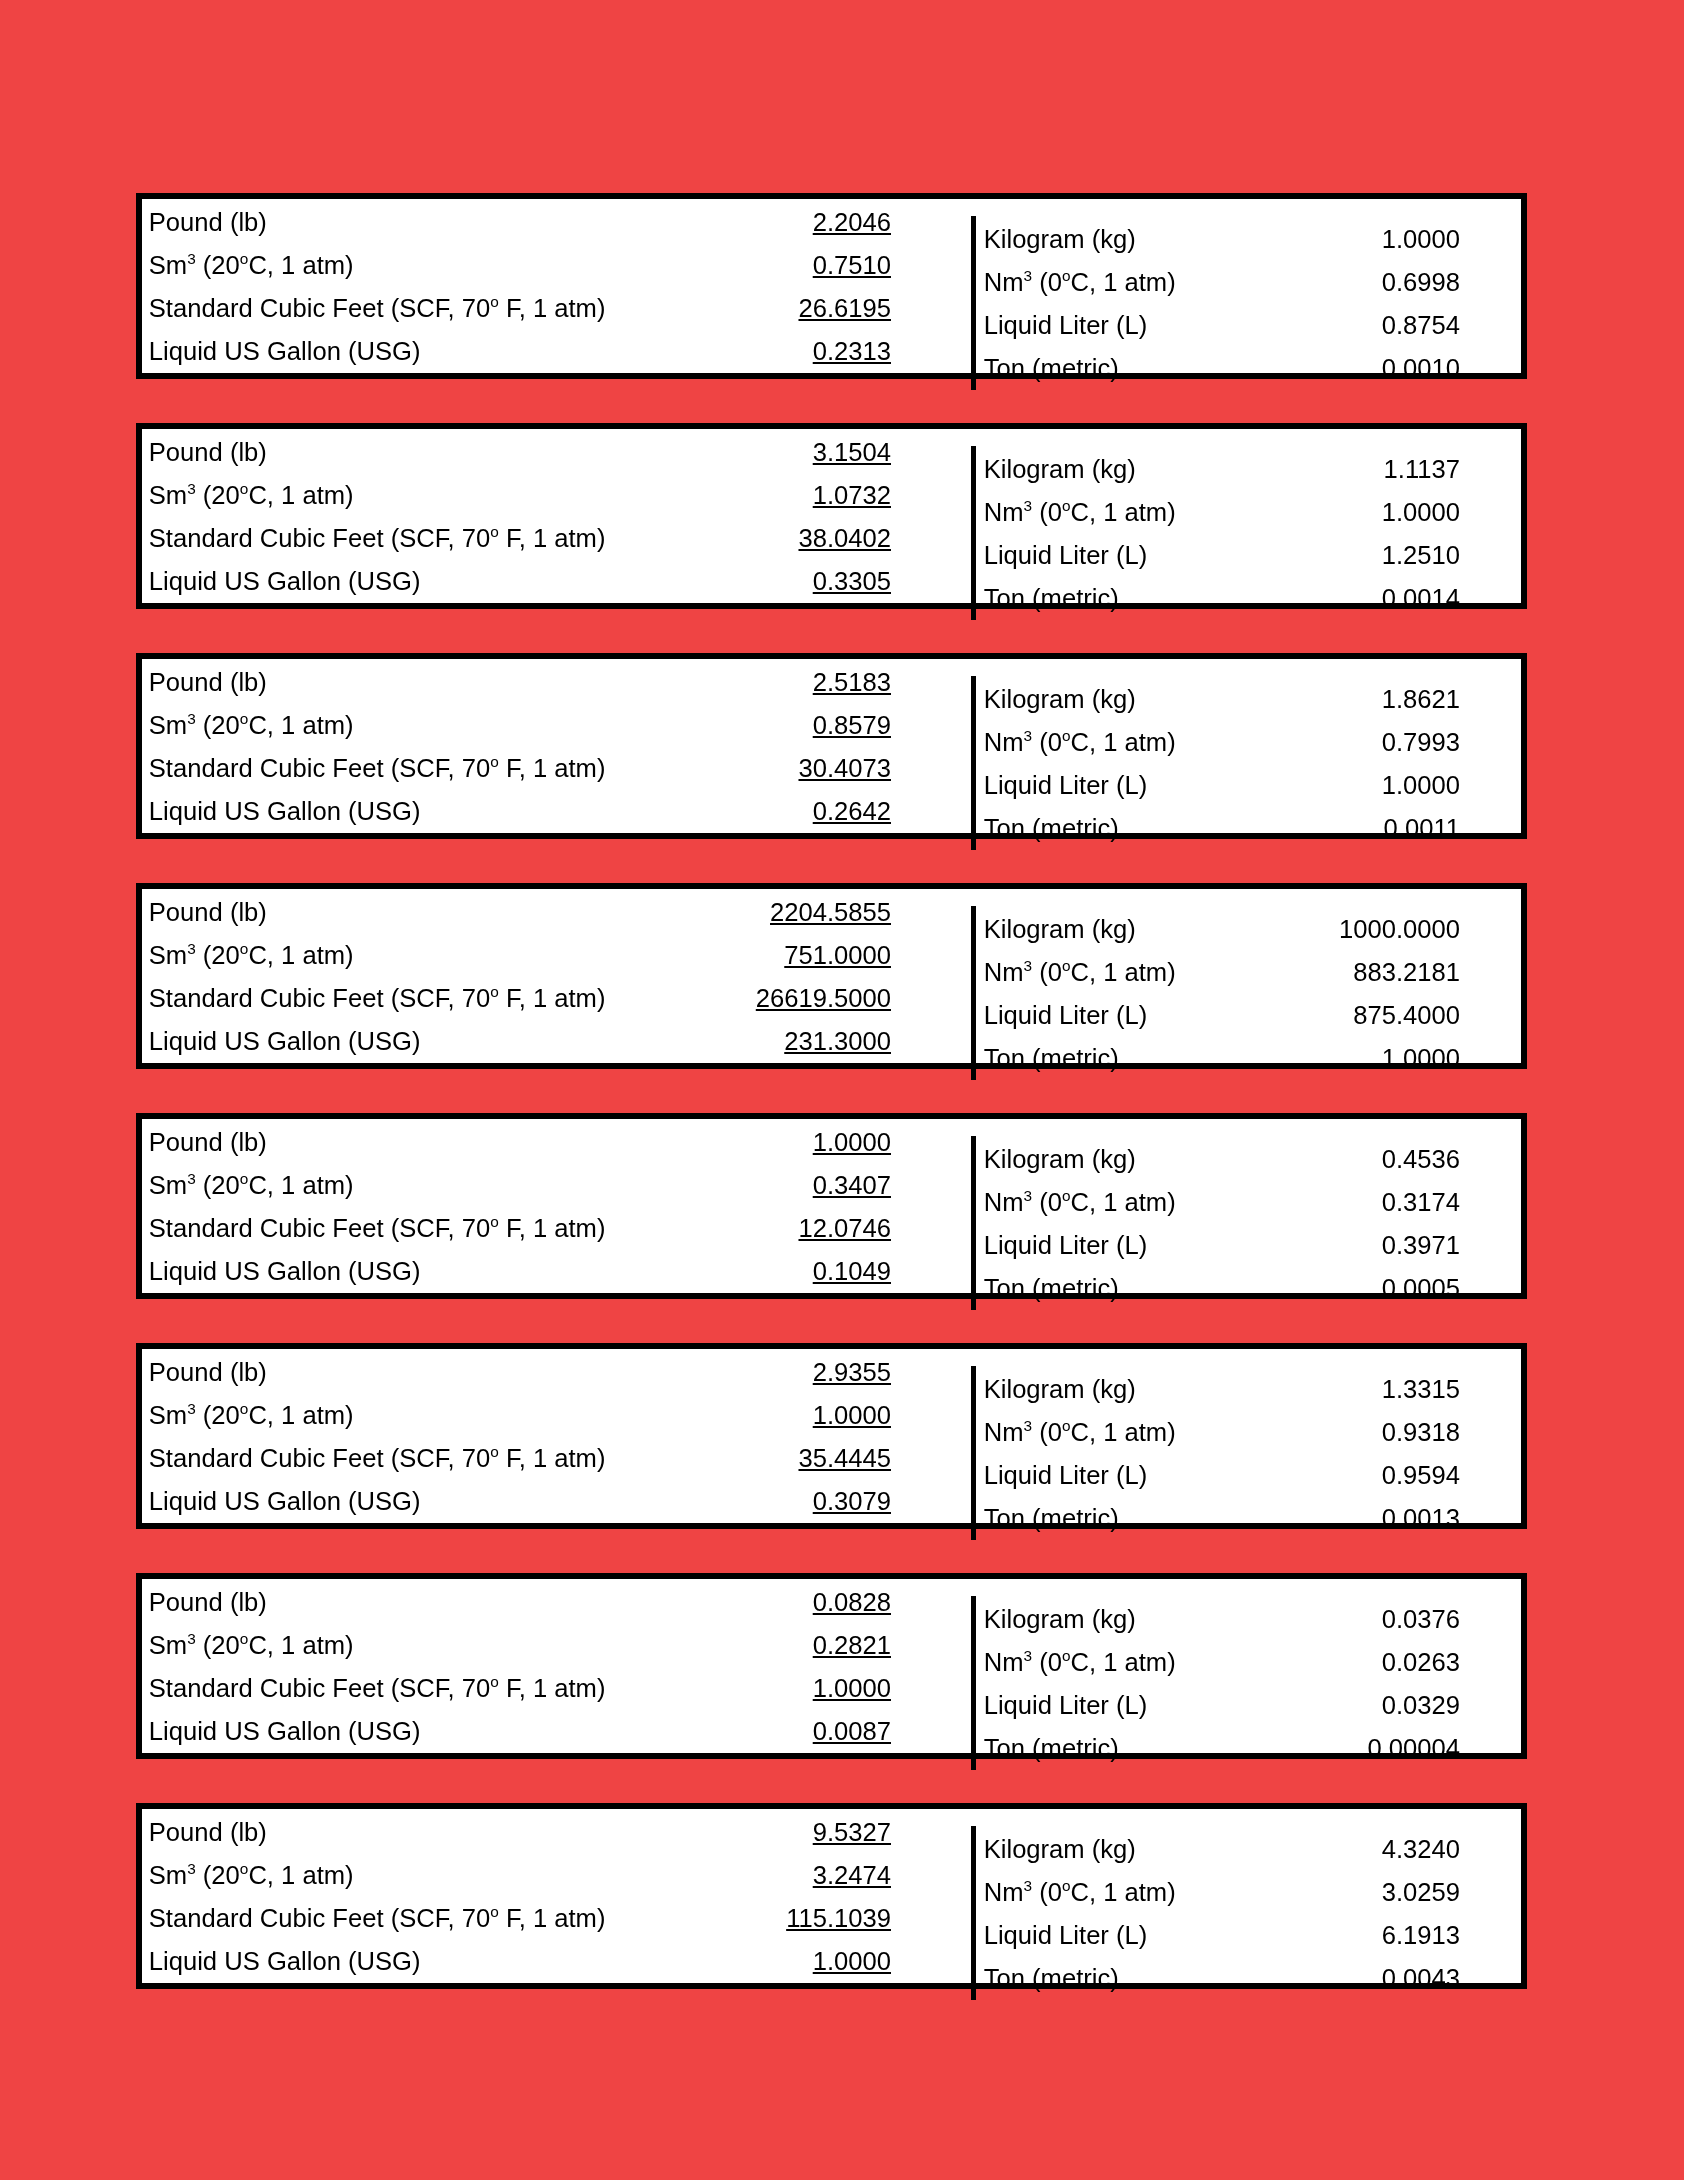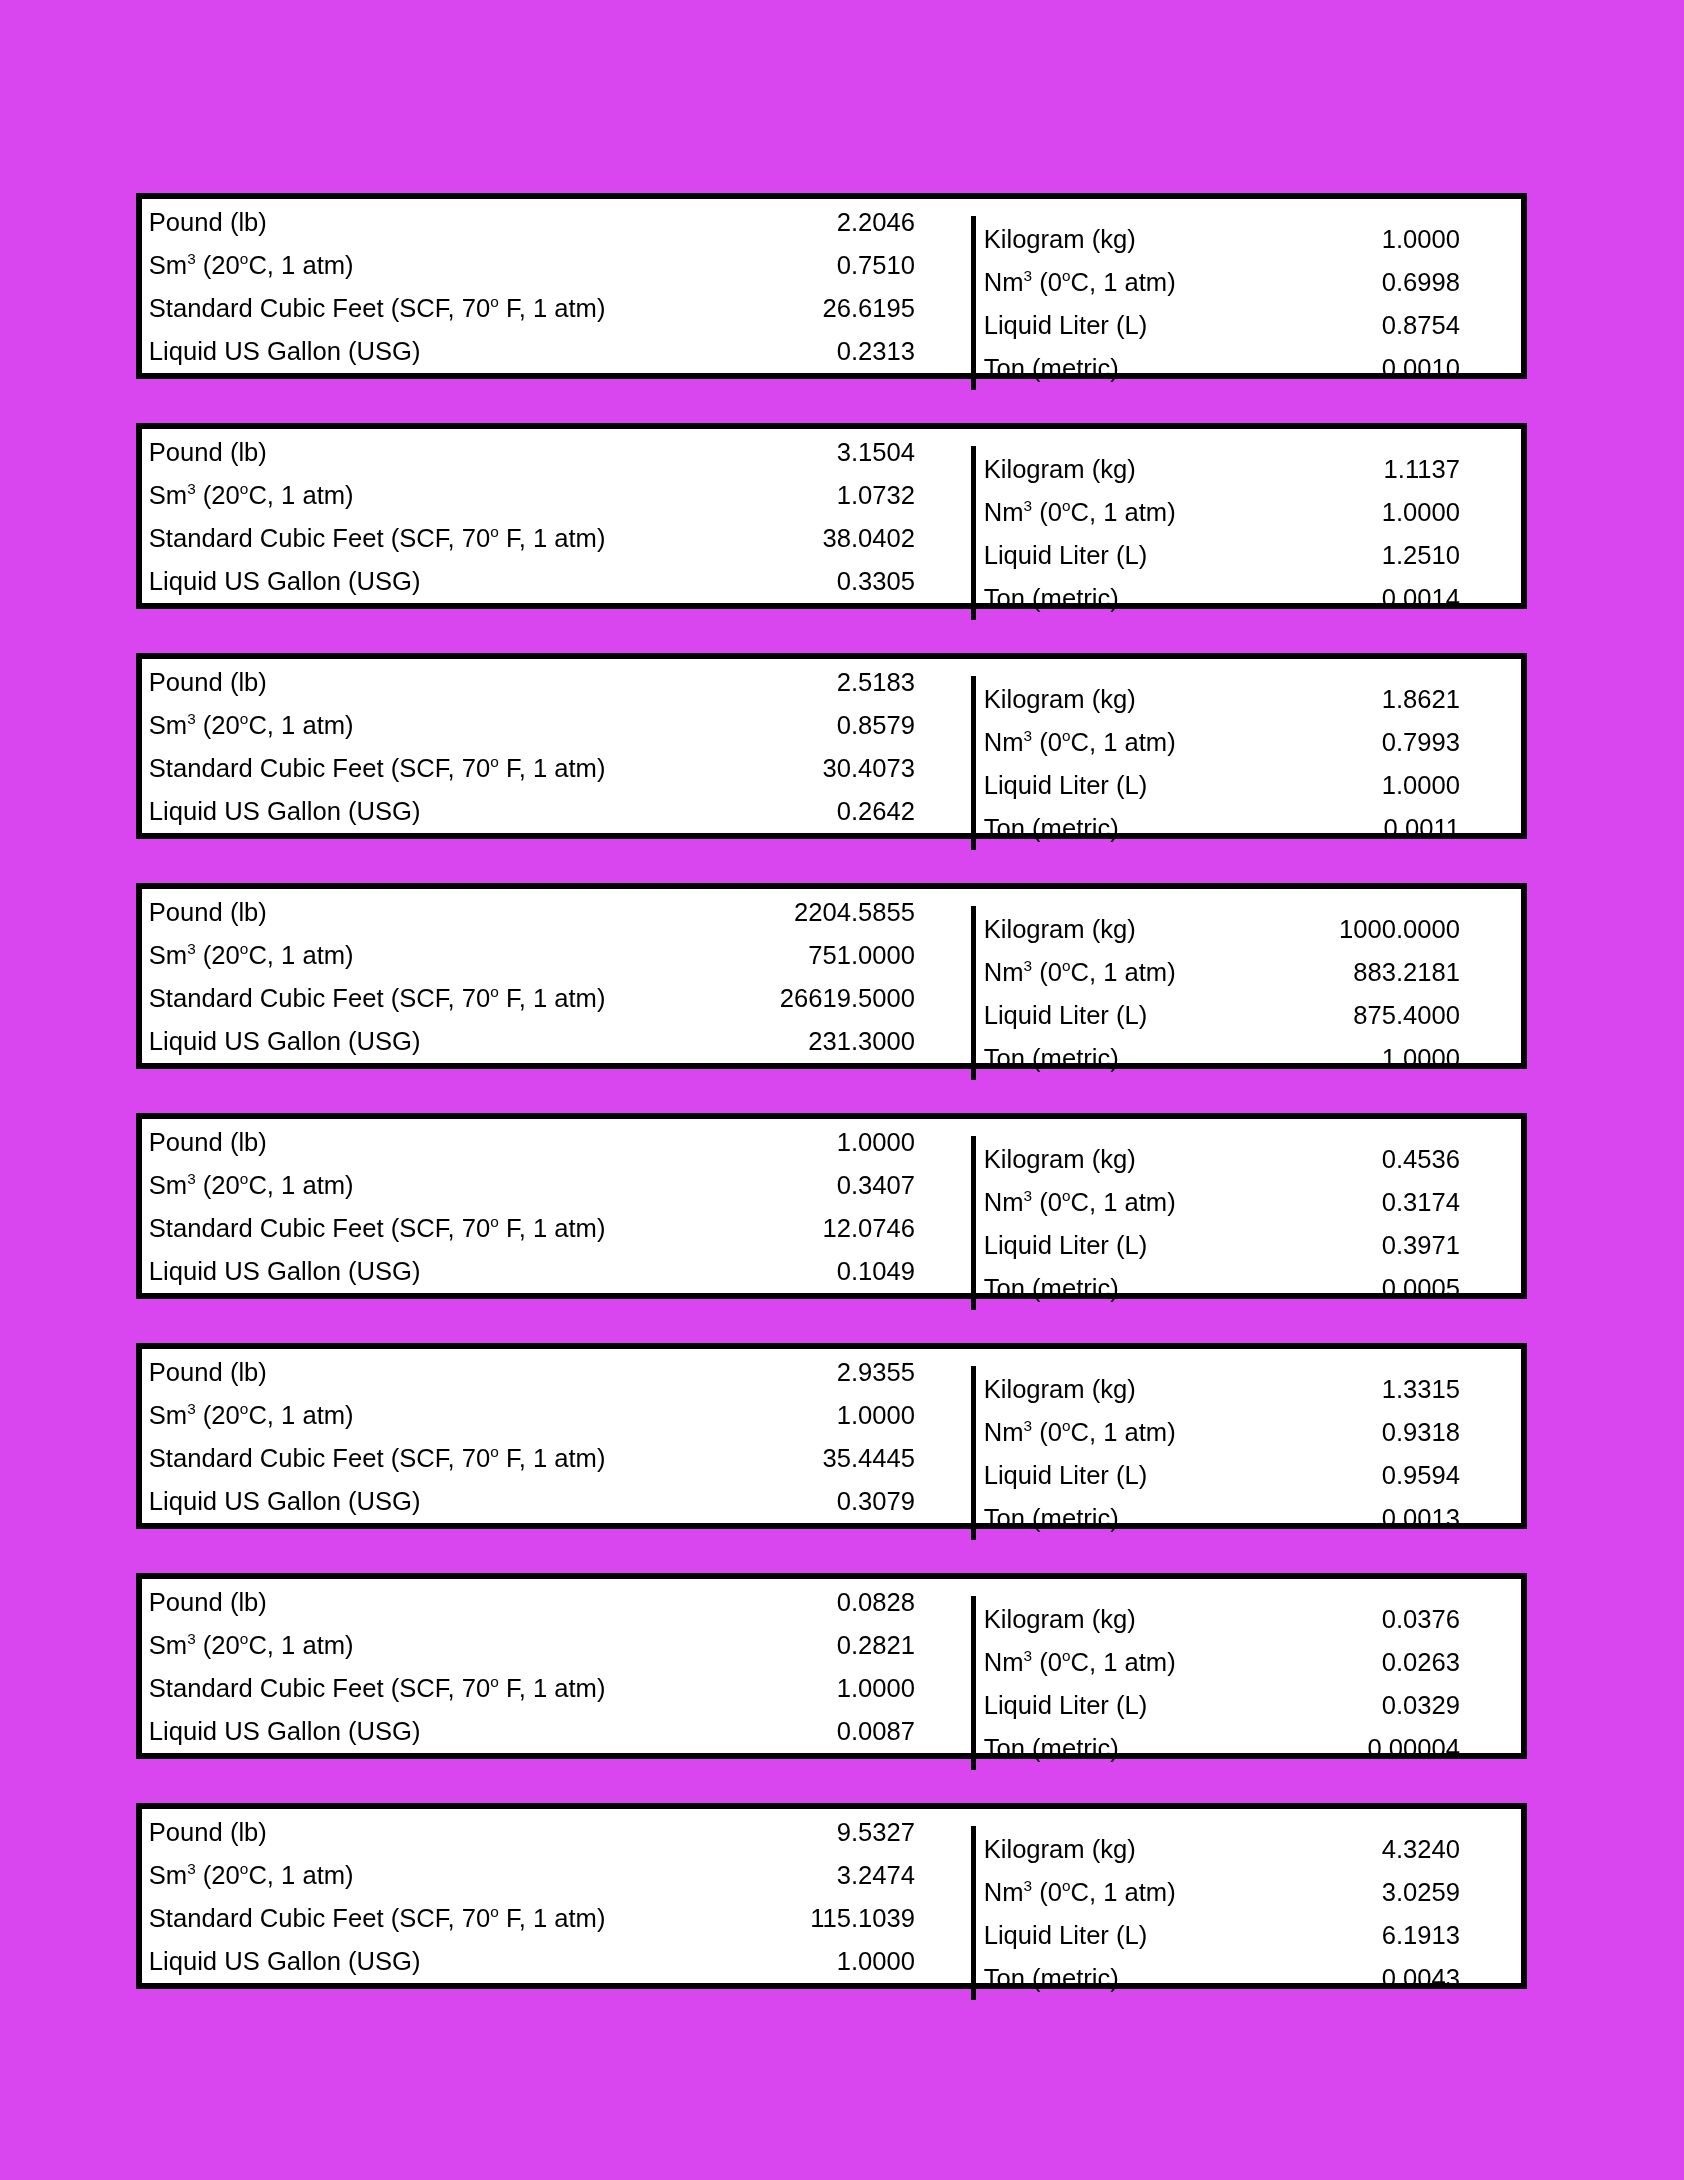--- a/index.html
+++ b/index.html
@@ -4,21 +4,21 @@
 <style>
   html, body {
     margin: 0;
     padding: 0;
     background: #ffffff;
   }
   .sheet {
     position: relative;
     width: 1685px;
     height: 2181px;
-    background: #d946ef;
+    background: #ef4444;
     color: #000000;
     font-family: "Liberation Sans", "DejaVu Sans", sans-serif;
     overflow: hidden;
   }
   .tables-stack {
     position: absolute;
     left: 136px;
     top: 193px;
     display: flex;
     flex-direction: column;
@@ -56,21 +56,21 @@
     white-space: nowrap;
   }
   .tlabel {
     flex: 1;
     white-space: nowrap;
   }
   .tvalue {
     text-align: right;
     white-space: nowrap;
   }
-  .pane.left .tvalue  { margin-right: 56px; }
+  .pane.left .tvalue  { margin-right: 80px; text-decoration: underline; }
   .pane.right .tvalue { margin-right: 61px; }
   sup {
     font-size: 0.60em;
     line-height: 0;
     vertical-align: super;
   }
 </style>
 </head>
 <body>
 

